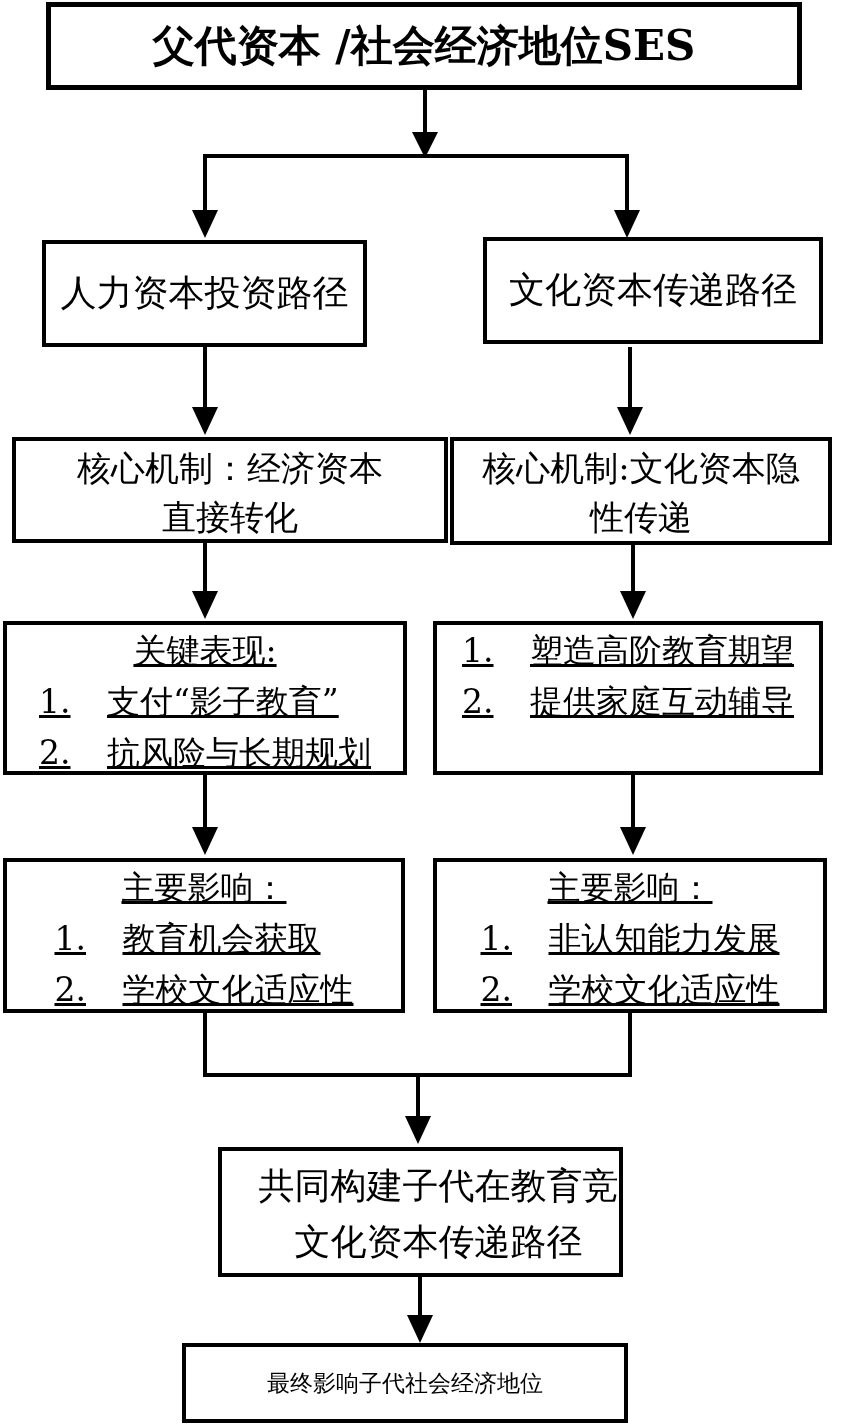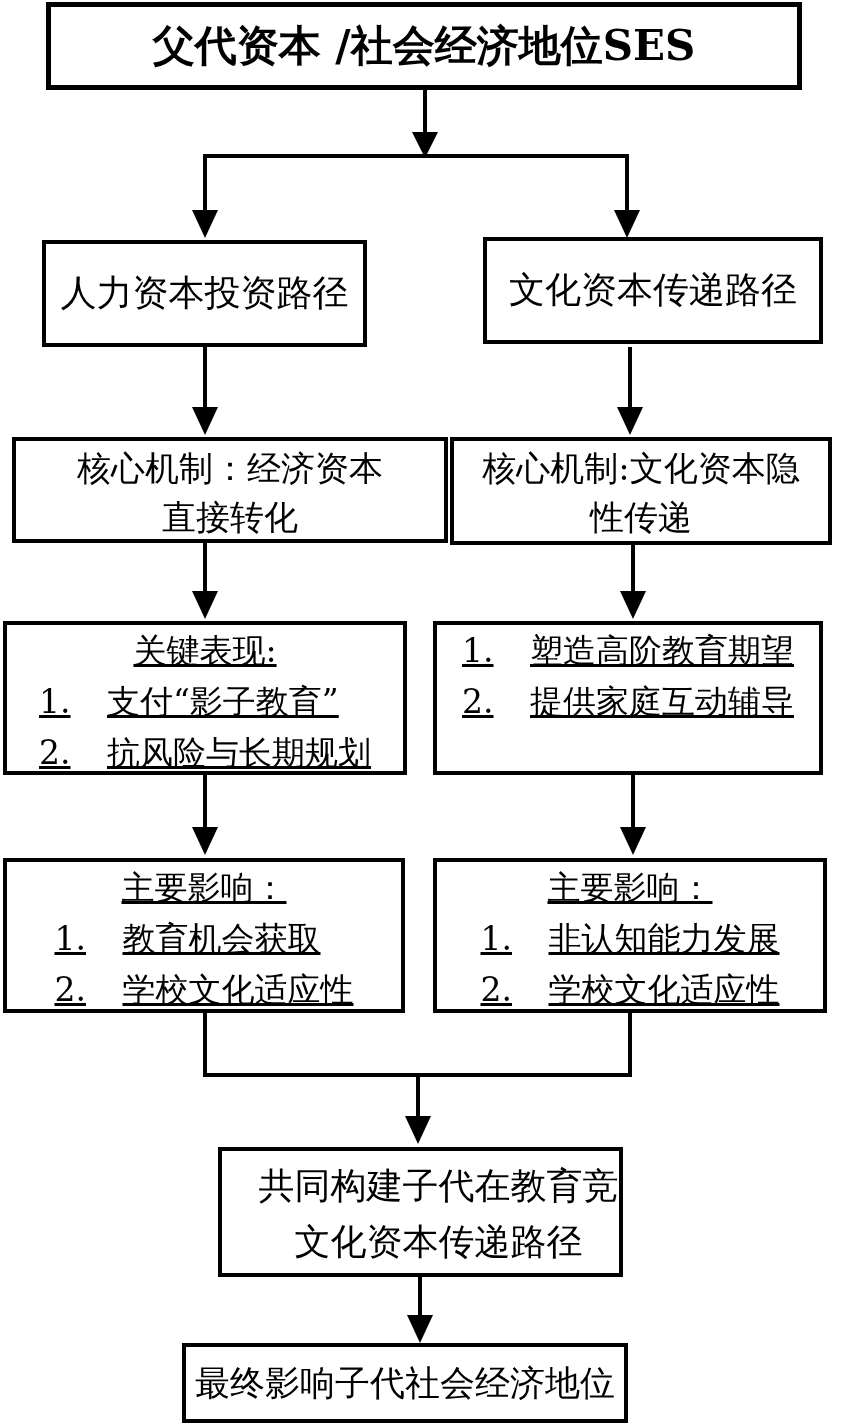--- a/index.html
+++ b/index.html
@@ -58,21 +58,21 @@
   .listbox .list { width: fit-content; margin: 0 auto; text-align: left; }
   .listbox .row { display: flex; }
   .listbox .num { width: 68px; flex: 0 0 auto; }
   .box-merge {
     left: 218px; top: 1147px; width: 405px; height: 130px;
     font-size: 36px; line-height: 56px;
   }
   .box-merge .pad { padding-top: 7px; padding-left: 36px; }
   .box-final {
     left: 182px; top: 1343px; width: 446px; height: 80px;
-    font-size: 35px;
+    font-size: 23px;
   }
   svg line, svg path { stroke: var(--line, #000000); stroke-width: 4; fill: none; }
   svg polygon { fill: var(--line, #000000); stroke: none; }
 </style>
 </head>
 <body>
 
 <div class="canvas">
 
   <svg class="connectors" viewBox="0 0 850 1427" xmlns="http://www.w3.org/2000/svg">

